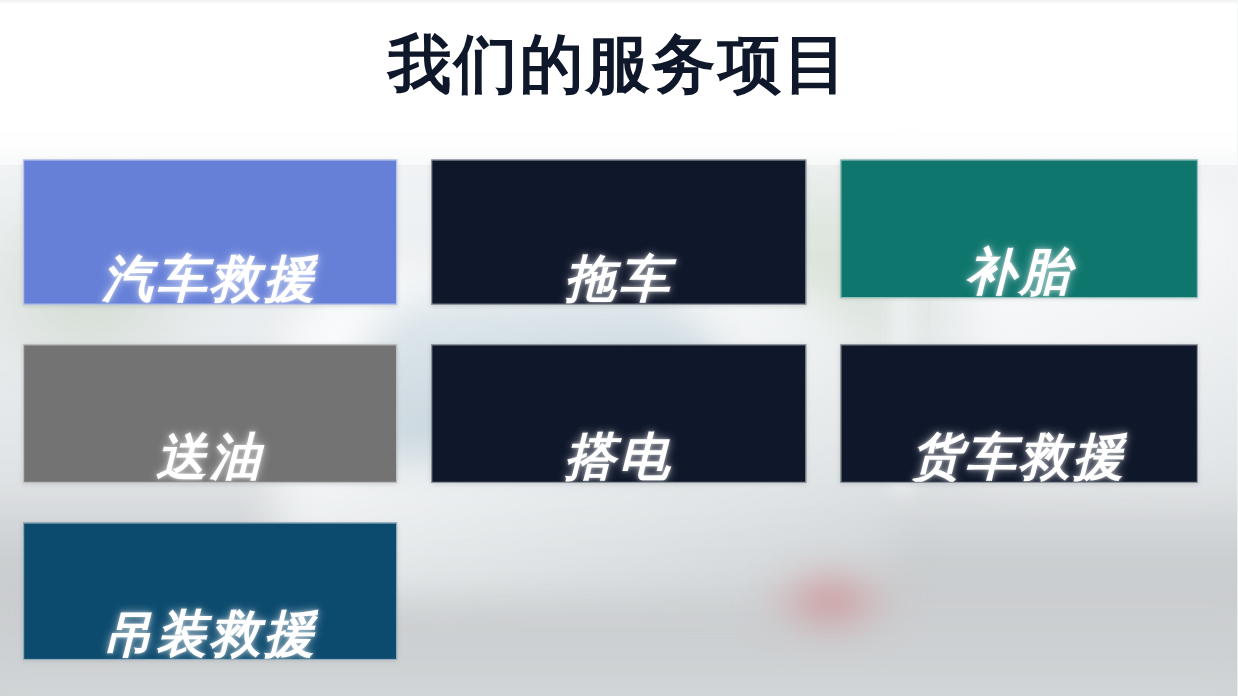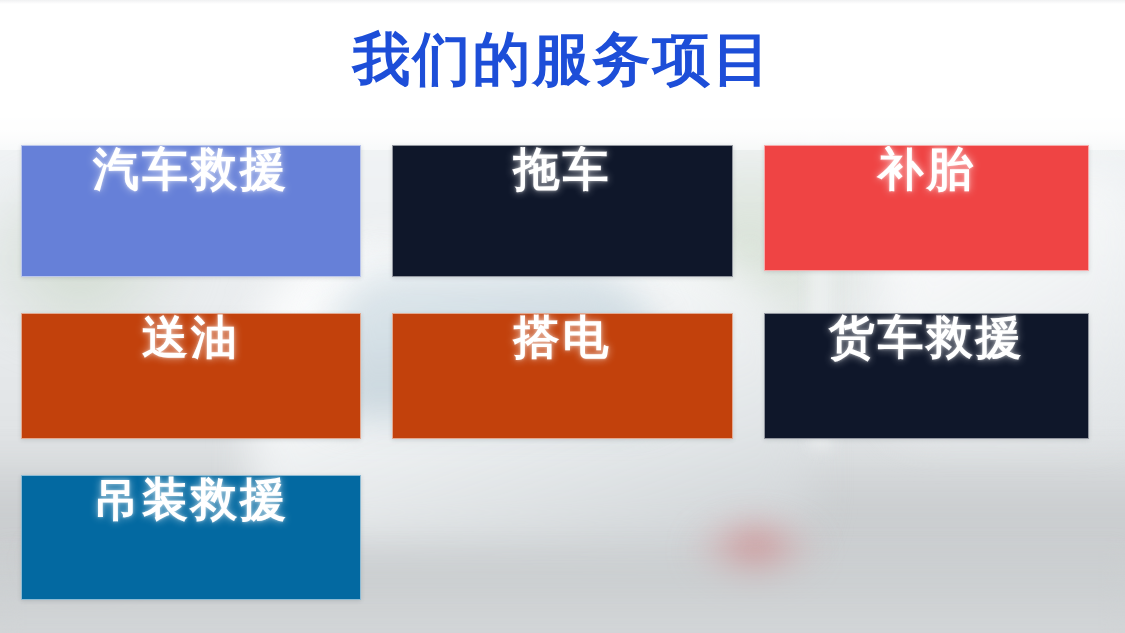--- a/index.html
+++ b/index.html
@@ -202,21 +202,21 @@
   .title {
     position: absolute;
     left: 0;
     top: 22px;
     width: 1125px;
     text-align: center;
     z-index: 3;
     font-size: 58px;
     line-height: 74px;
     font-weight: 700;
-    color: #1d4ed8;
+    color: #0f172a;
     letter-spacing: 2px;
     white-space: nowrap;
   }
 
   
   .grid {
     position: absolute;
     left: 21px;
     top: 145px;
     width: 1066px;
@@ -229,26 +229,27 @@
     row-gap: 36px;
   }
   .grid .tile:nth-child(4),
   .grid .tile:nth-child(5),
   .grid .tile:nth-child(6) {
     margin-top: 0;
   }
 
   .tile {
     display: flex;
-    align-items: flex-start;
+    align-items: flex-end;
     justify-content: center;
     box-sizing: border-box;
     border: 1px solid rgba(255,255,255,0.55);
     box-shadow: 0 1px 4px rgba(60,70,80,0.18);
     overflow: hidden;
+    font-style: italic;
   }
   .tile-label {
     font-size: 46px;
     line-height: 1;
     font-weight: 700;
     color: #ffffff;
     letter-spacing: 3px;
     text-shadow: 0 0 6px rgba(255,255,255,0.45),
                  0 1px 2px rgba(0,0,0,0.12);
     white-space: nowrap;
@@ -291,36 +292,36 @@
 
     <div class="tile" style="background-color: rgb(102, 128, 216);">
       <span class="tile-label soft">汽车救援</span>
     </div>
 
     <div class="tile" style="background-color: #0f172a;">
       <span class="tile-label soft">拖车</span>
     </div>
 
 
-    <div class="tile row2" style="background-color: #ef4444;">
+    <div class="tile row2" style="background-color: #0f766e;">
       <span class="tile-label soft">补胎</span>
     </div>
 
 
-    <div class="tile row2" style="background-color: #c2410c;">
+    <div class="tile row2" style="background-color: #737373;">
       <span class="tile-label soft">送油</span>
     </div>
 
-    <div class="tile" style="background-color: #c2410c;">
+    <div class="tile" style="background-color: #0f172a;">
       <span class="tile-label soft">搭电</span>
     </div>
 
     <div class="tile" style="background-color: #0f172a;">
       <span class="tile-label soft">货车救援</span>
     </div>
 
-    <div class="tile" style="background-color: #0369a1;">
+    <div class="tile" style="background-color: #0c4a6e;">
       <span class="tile-label soft">吊装救援</span>
     </div>
 
   </div>
 
 </div>
 
 </body></html>

